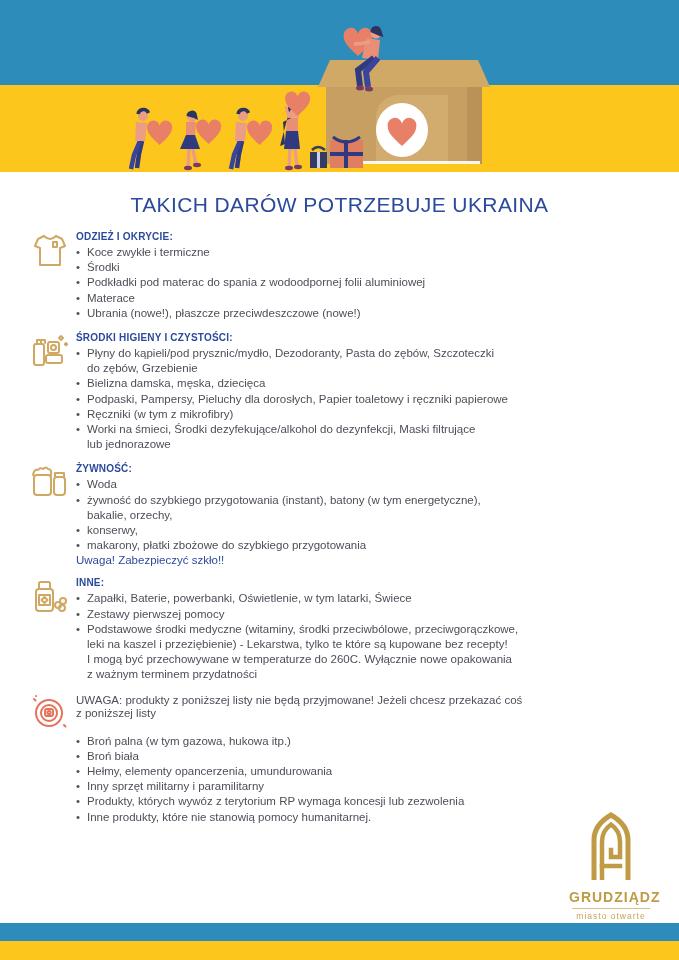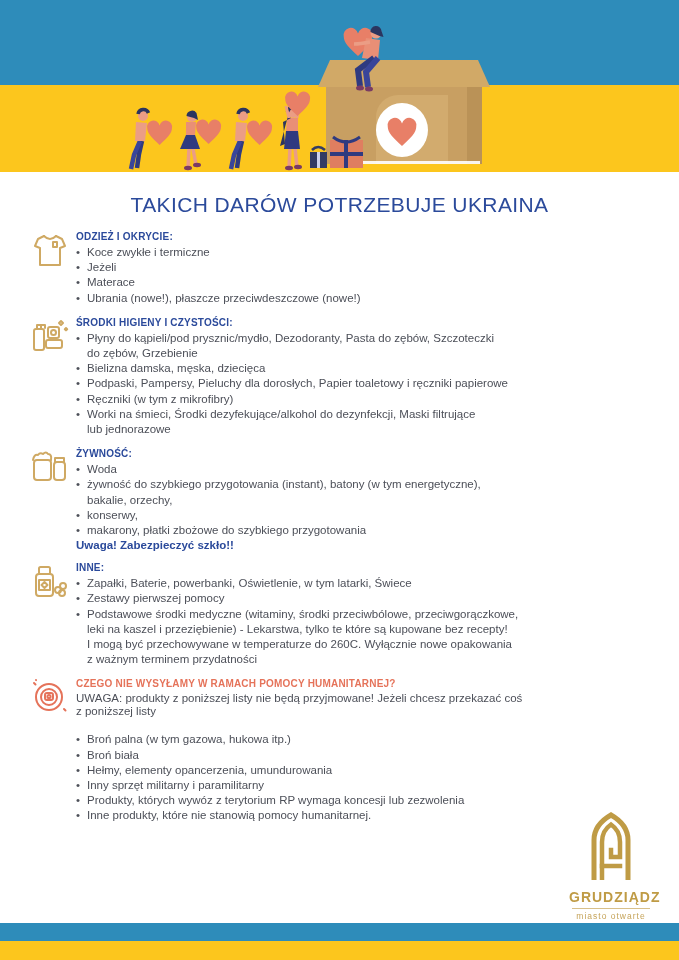--- a/index.html
+++ b/index.html
@@ -20,21 +20,21 @@
   .content{position:absolute;top:231px;left:30px;width:604px;}
   .sec{display:flex;margin-bottom:11px;}
   .icon-col{width:46px;flex:0 0 46px;padding-top:0;}
   .sec-body{flex:1;max-width:556px;}
   .sec-h{margin:0 0 3px 0;font-size:10px;font-weight:bold;color:#2b4a9b;letter-spacing:.2px;}
   .sec-h.orange{color:#e5735a;}
   .blist{list-style:none;margin:0;padding:0;}
   .blist li{position:relative;padding-left:11px;font-size:11.5px;line-height:15.2px;
             color:#4c4f58;white-space:pre-line;}
   .blist li::before{content:"•";position:absolute;left:0;top:0;color:#4c4f58;}
-  .note{margin:1px 0 0 0;font-size:11.5px;font-weight:bold;color:#2b4a9b;}
+  .note{margin:1px 0 0 0;font-size:11.5px;font-weight:normal;color:#2b4a9b;}
   .intro{margin:0 0 14px 0;font-size:11.5px;line-height:13px;color:#4c4f58;white-space:pre-line;}
 
   
   .logo{position:absolute;right:26px;top:812px;width:84px;text-align:center;}
   .logo-name{margin-top:5px;font-size:14px;font-weight:bold;letter-spacing:1px;color:#bf9b45;}
   .logo-tag{margin:3px auto 0;padding:2px 0;font-size:8.5px;letter-spacing:1px;color:#c6a45a;
             border-top:1px solid #d8c08a;border-bottom:1px solid #d8c08a;width:78px;}
 
   
   .band.bot-blue{top:923px;height:18px;background:#2e8cba;}
@@ -142,21 +142,22 @@
         <svg width="40" height="40" viewBox="0 0 40 40" fill="none" stroke="#cfa963" stroke-width="2" stroke-linejoin="round" stroke-linecap="round">
           <path d="M14,5 L8,8 L5,15 L10,17 L10,34 L30,34 L30,17 L35,15 L32,8 L26,5"></path>
           <path d="M14,5 Q20,11 26,5"></path>
           <rect x="23" y="11" width="4" height="5"></rect>
         </svg>
       </div>
       <div class="sec-body">
         <h2 class="sec-h">ODZIEŻ I OKRYCIE:</h2>
         <ul class="blist">
             <li>Koce zwykłe i termiczne</li>
-            <li>Jeżeli</li>
+            <li>Środki</li>
+            <li>Podkładki pod materac do spania z wodoodpornej folii aluminiowej</li>
             <li>Materace</li>
             <li>Ubrania (nowe!), płaszcze przeciwdeszczowe (nowe!)</li>
           </ul>
       </div>
     </section>
 
     <section class="sec">
       <div class="icon-col">
         <svg width="40" height="40" viewBox="0 0 40 40" fill="none" stroke="#cfa963" stroke-width="2" stroke-linejoin="round" stroke-linecap="round">
           <rect x="4" y="12" width="10" height="21" rx="2"></rect>
@@ -233,21 +234,20 @@
       <div class="icon-col">
         <svg width="40" height="40" viewBox="0 0 40 40" fill="none" stroke="#e5735a" stroke-width="2" stroke-linejoin="round" stroke-linecap="round">
           <circle cx="19" cy="19" r="13"></circle>
           <circle cx="19" cy="19" r="8"></circle>
           <rect x="15" y="15" width="8" height="7" rx="2"></rect>
           <circle cx="19" cy="18.5" r="1.6"></circle>
           <path d="M4,5 l1.5,1.5 M34,31 l1.5,1.5 M6,2 l.1,.1"></path>
         </svg>
       </div>
       <div class="sec-body">
-        <h2 class="sec-h orange">CZEGO NIE WYSYŁAMY W RAMACH POMOCY HUMANITARNEJ?</h2>
         <p class="intro">UWAGA: produkty z poniższej listy nie będą przyjmowane! Jeżeli chcesz przekazać coś
 z poniższej listy</p>
         <ul class="blist">
             <li>Broń palna (w tym gazowa, hukowa itp.)</li>
             <li>Broń biała</li>
             <li>Hełmy, elementy opancerzenia, umundurowania</li>
             <li>Inny sprzęt militarny i paramilitarny</li>
             <li>Produkty, których wywóz z terytorium RP wymaga koncesji lub zezwolenia</li>
             <li>Inne produkty, które nie stanowią pomocy humanitarnej.</li>
           </ul>

